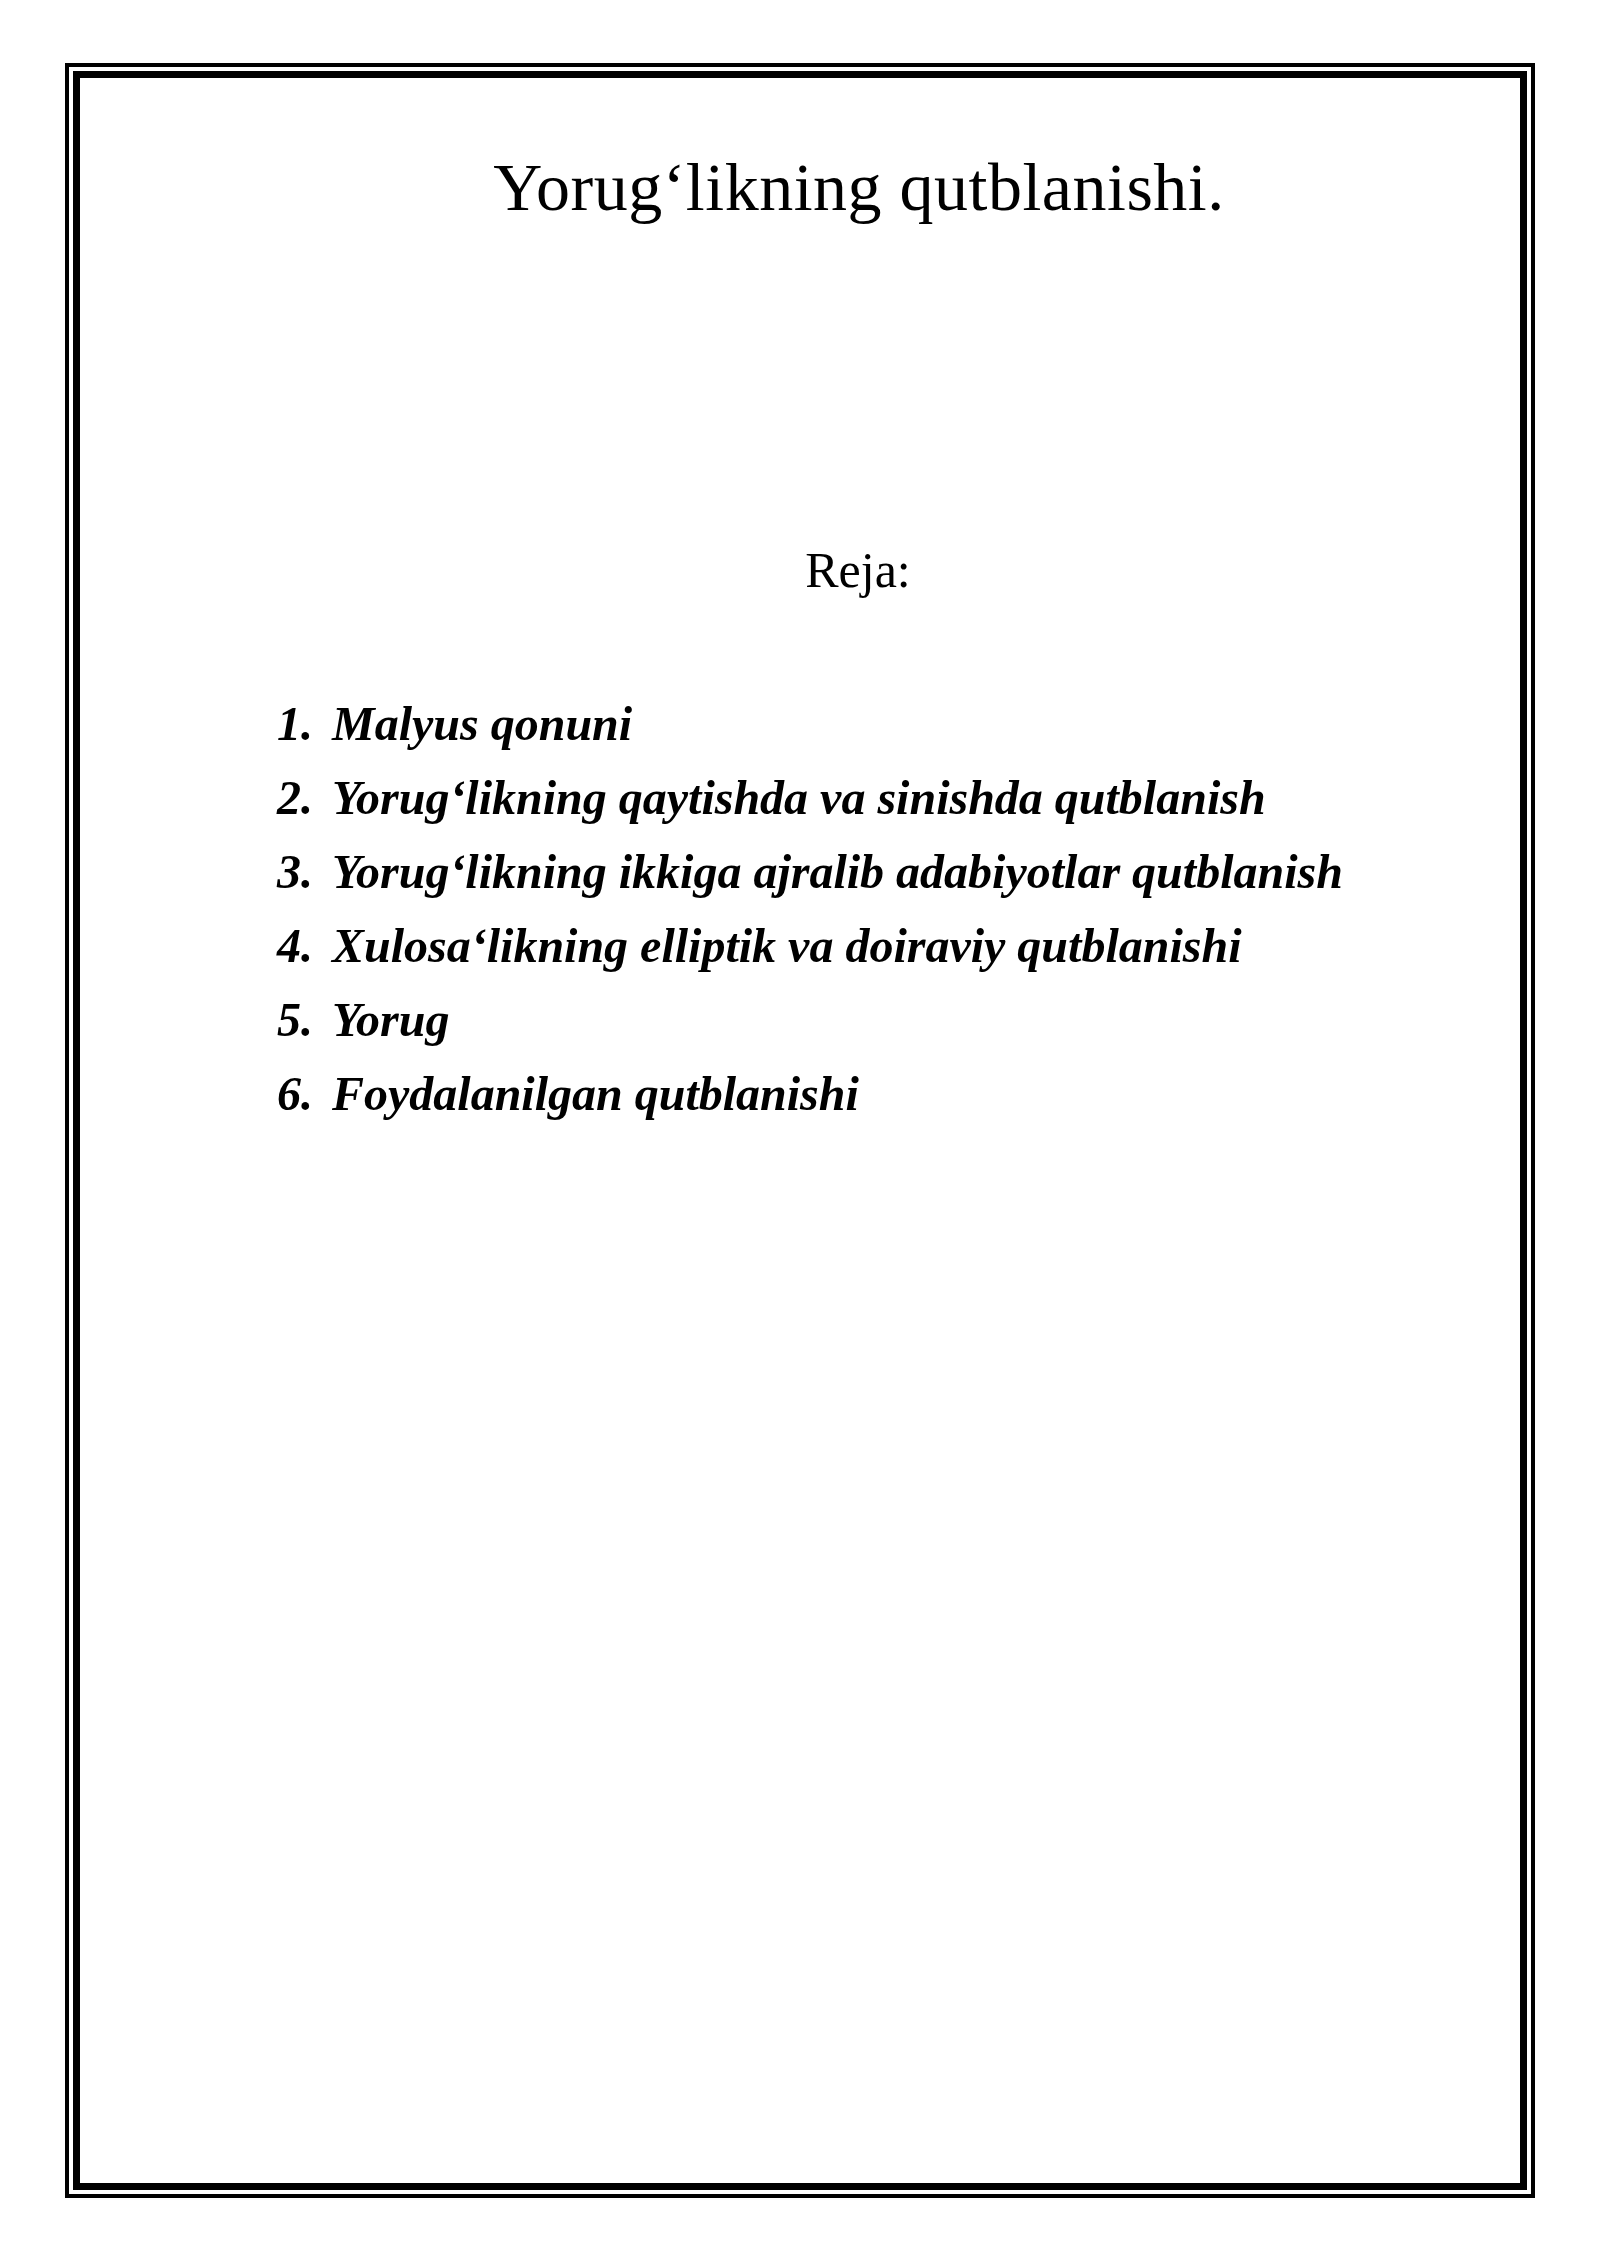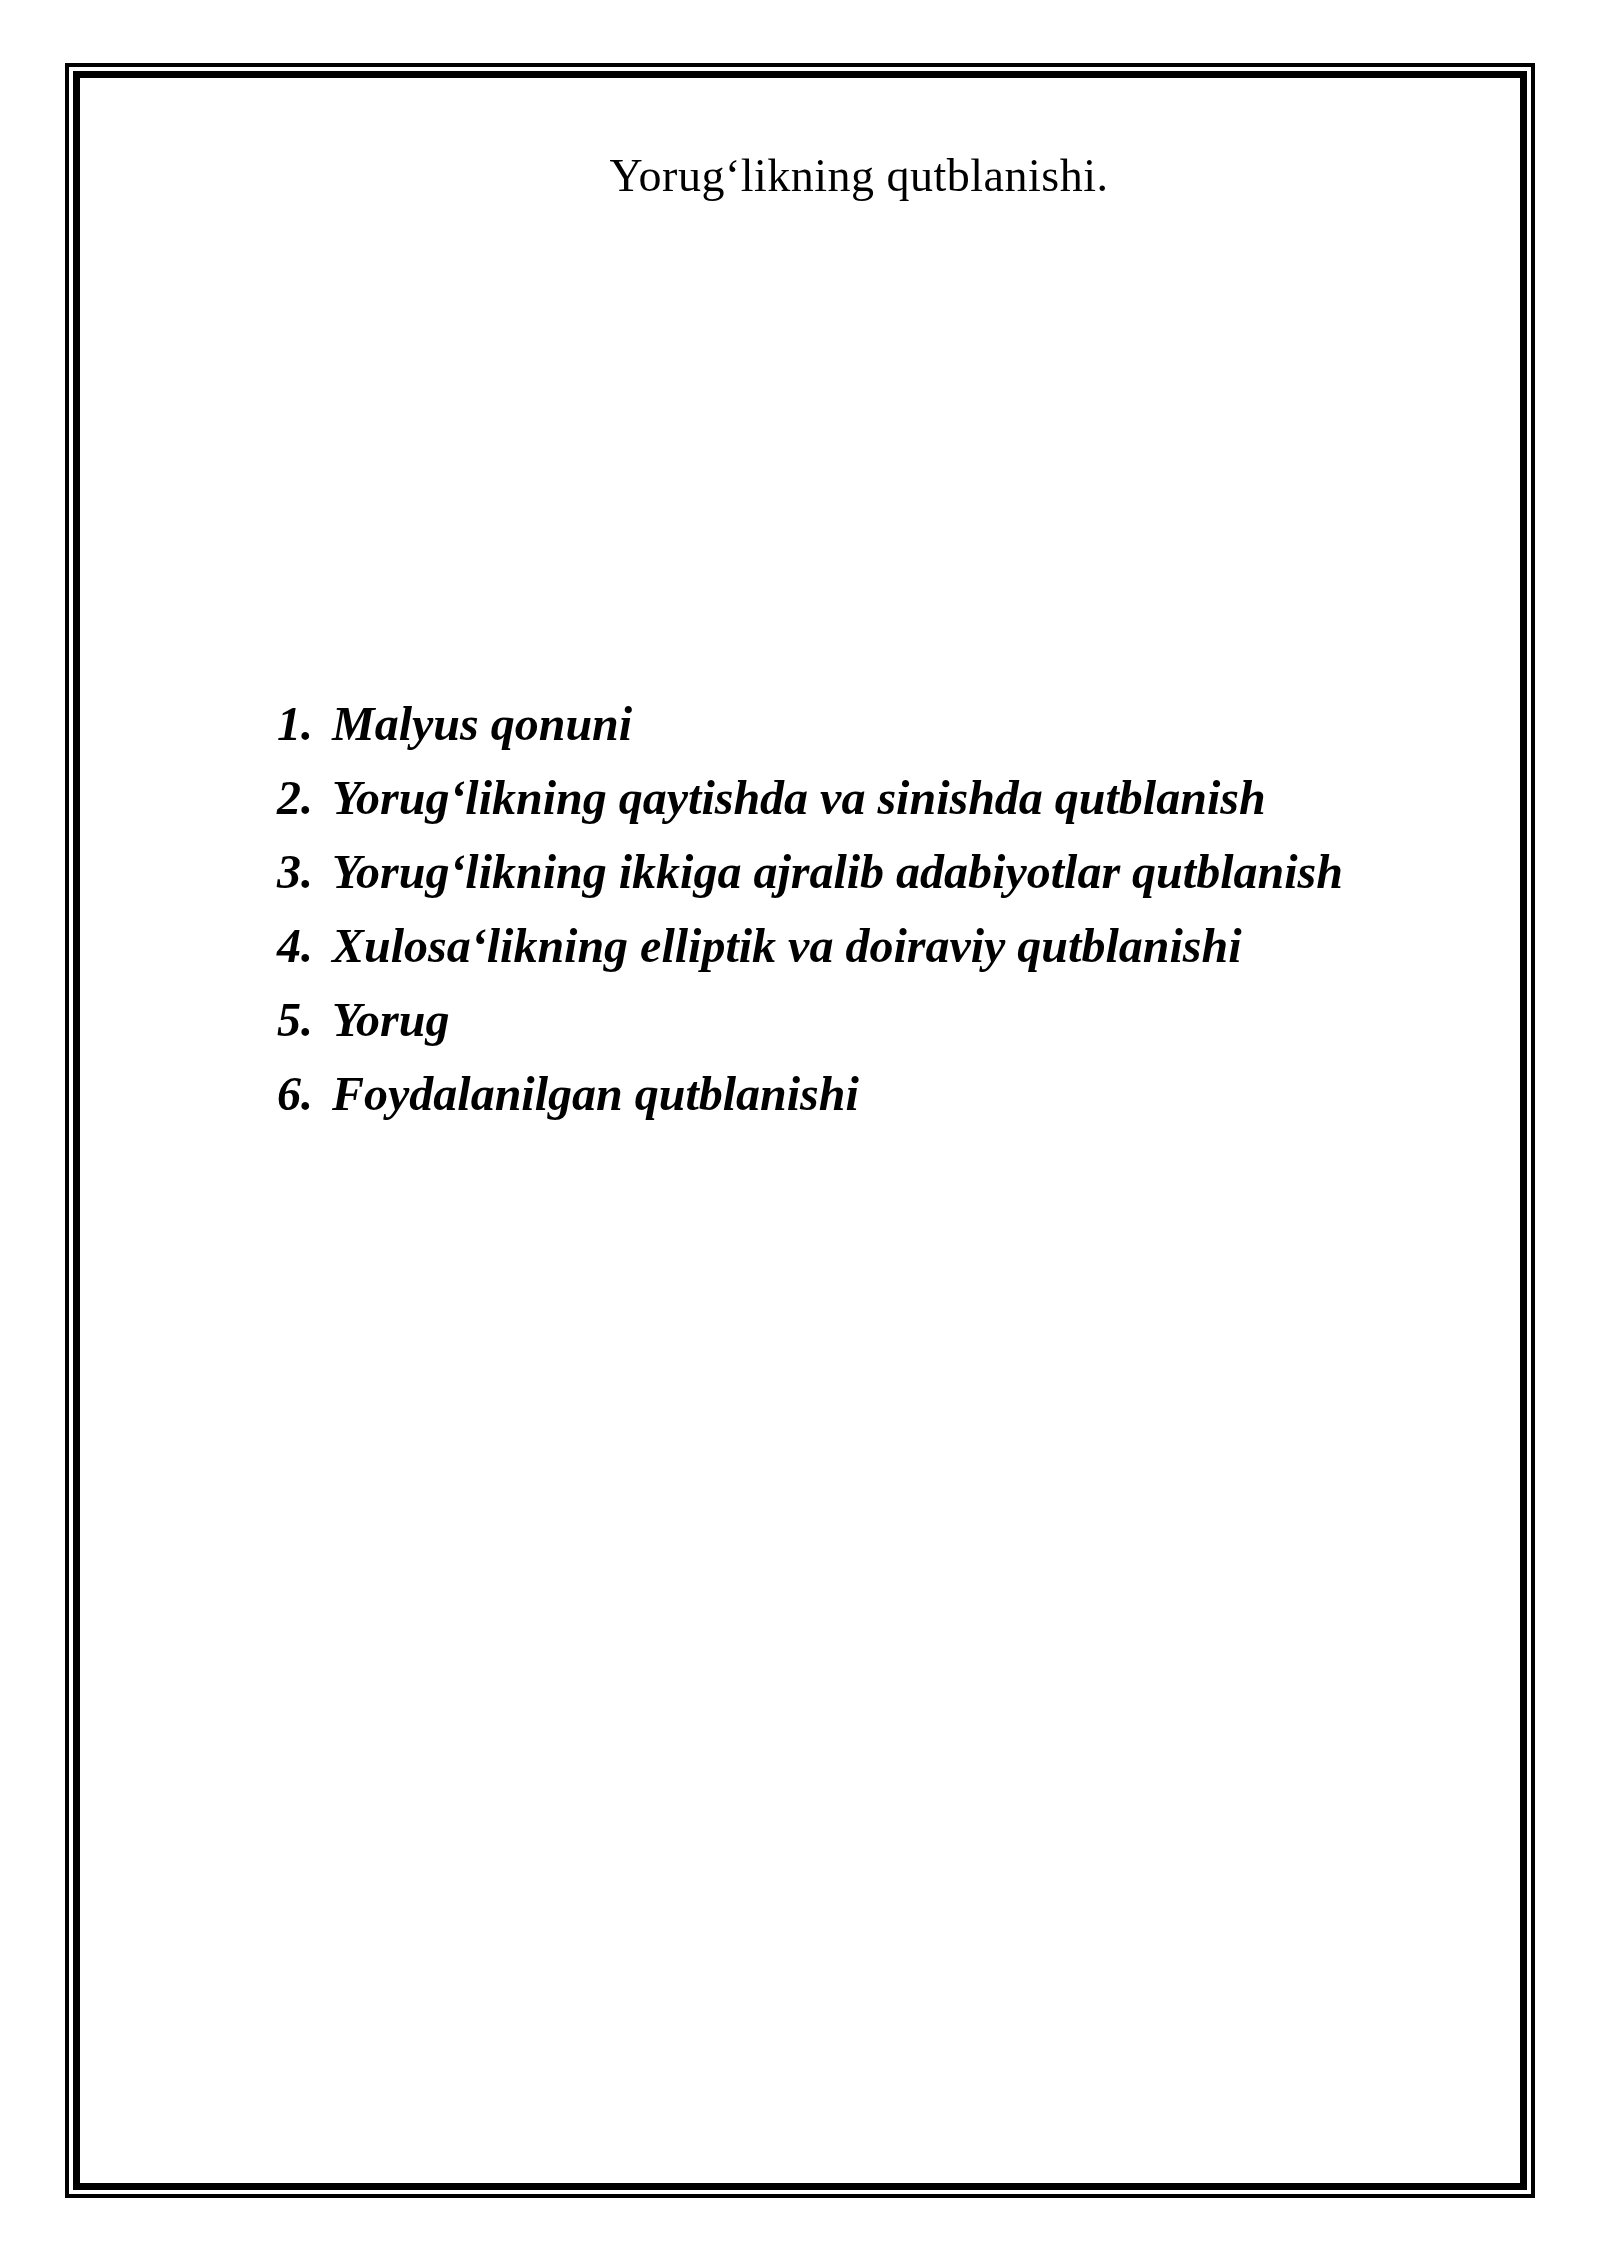--- a/index.html
+++ b/index.html
@@ -31,21 +31,21 @@
     inset: 4px;
     border: 7px solid #000000;
   }
   .title {
     position: absolute;
     top: 75px;
     left: 0;
     right: 0;
     text-align: center;
     text-indent: 118px;       
-    font-size: 46px;
+    font-size: 68px;
     font-weight: 400;
     line-height: 1;
     letter-spacing: 0.5px;
     white-space: nowrap;
   }
   .subtitle {
     position: absolute;
     top: 467px;
     left: 0;
     right: 0;
@@ -83,20 +83,21 @@
 </style>
 </head>
 <body>
 
 <div class="page">
   <div class="frame-outer">
     <div class="frame-inner">
 
       <h1 class="title">Yorug‘likning qutblanishi.</h1>
 
+      <h2 class="subtitle">Reja:</h2>
 
       <ol class="plan-list">
         <li class="plan-item">
           <span class="num">1.</span>
           <span class="txt">Malyus qonuni</span>
         </li>
         <li class="plan-item">
           <span class="num">2.</span>
           <span class="txt">Yorug‘likning qaytishda va sinishda qutblanish</span>
         </li>

